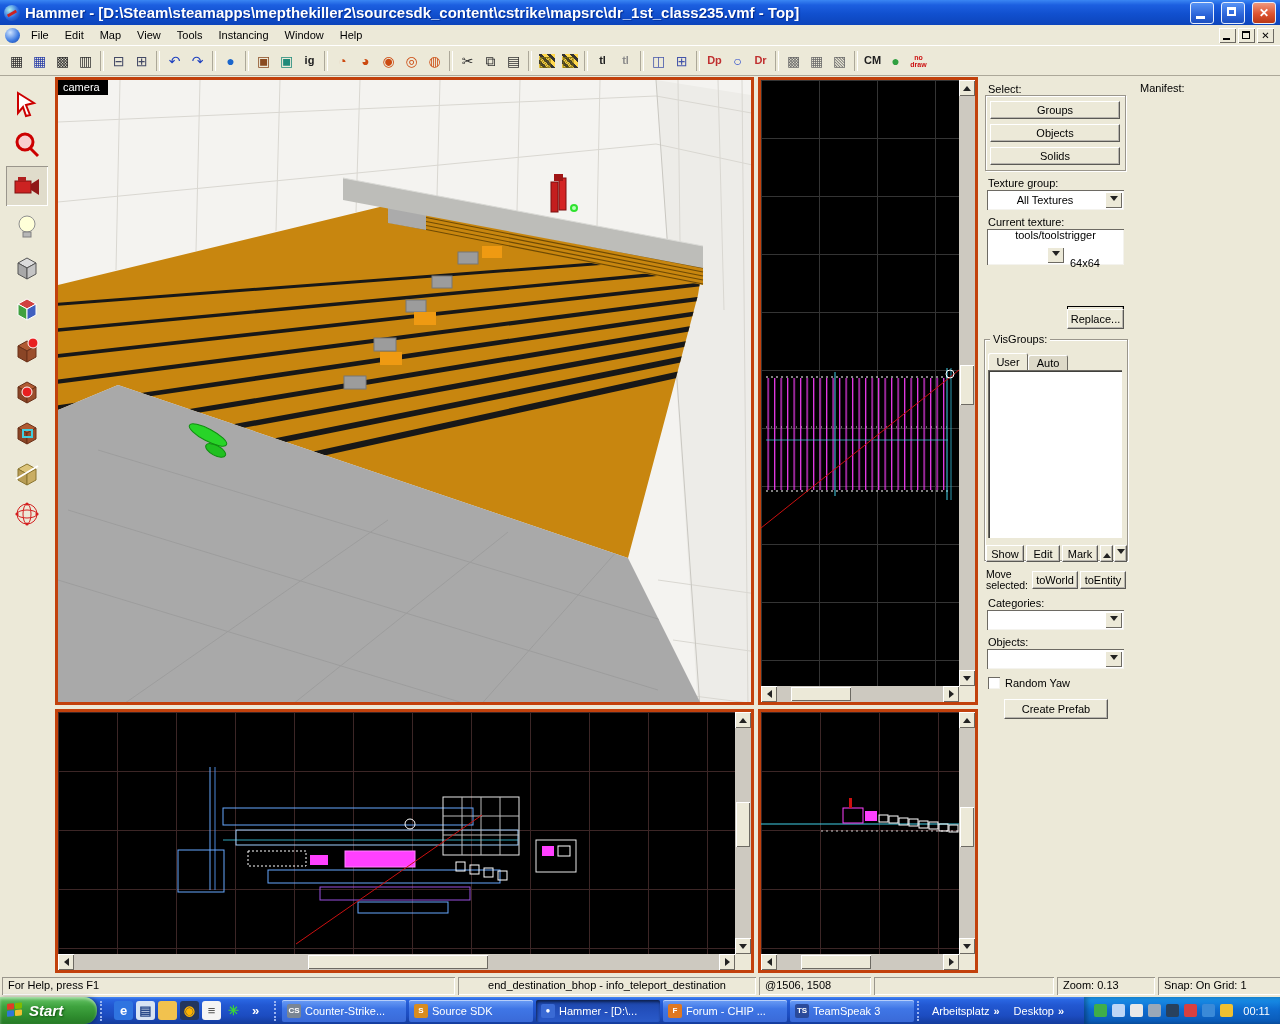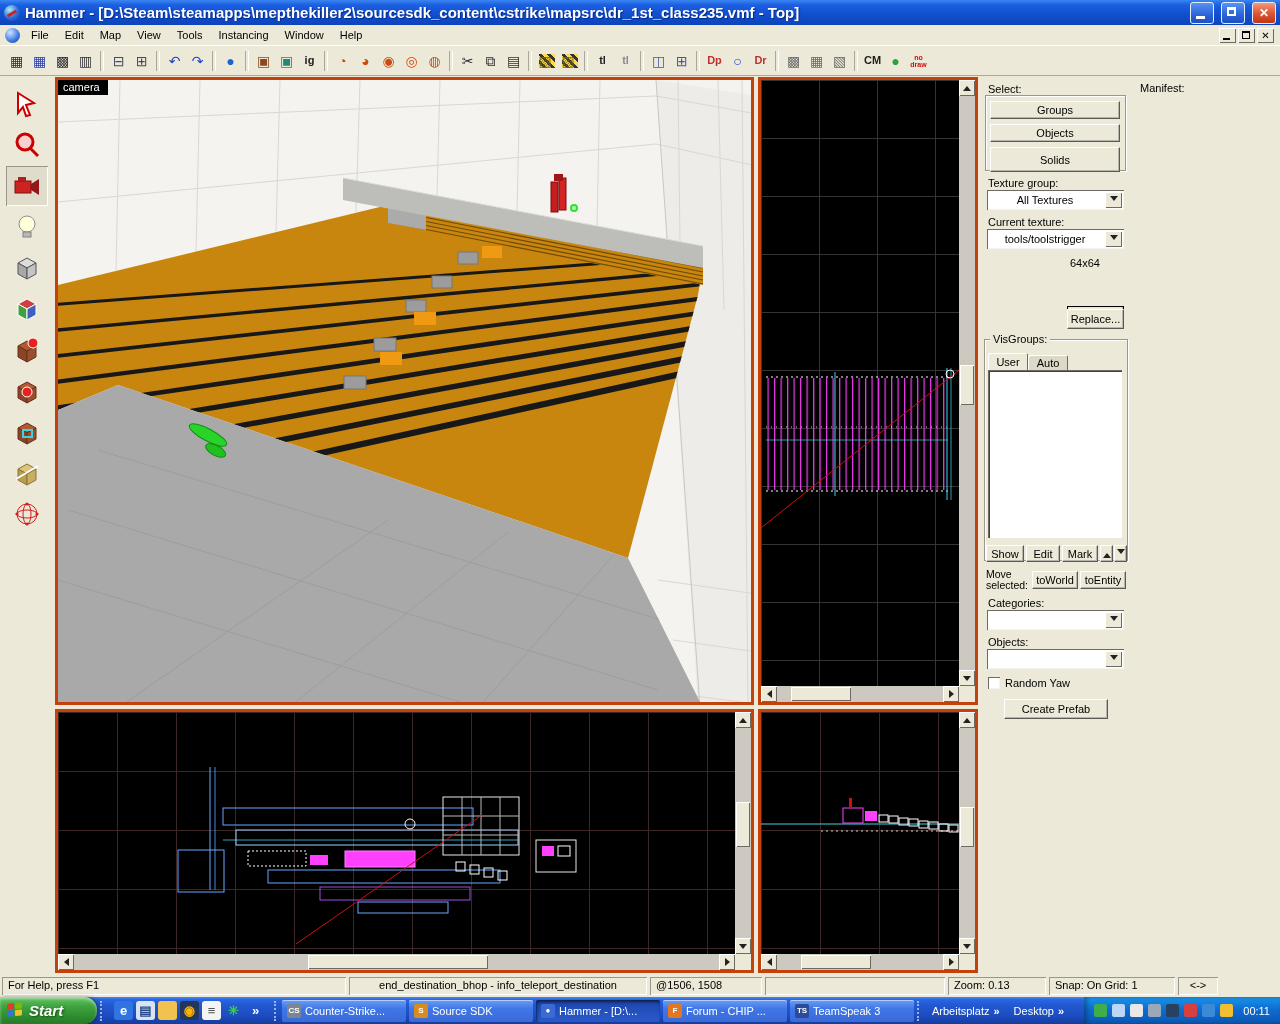--- a/index.html
+++ b/index.html
@@ -674,33 +674,33 @@
     <span class="sp-label" style="left:6px;top:6px;" data-name="select-label">Select:</span>
     <div class="etched" style="left:3px;top:18px;width:141px;height:76px;" data-name="select-frame"></div>
     <div data-name="select-buttons">
 
     <div class="btn sel-btn" data-name="groups-button" style="left: 8px; width: 130px; height: 18px; top: 24px;">
           <span>Groups</span>
         </div>
         <div class="btn sel-btn" data-name="objects-button" style="left: 8px; width: 130px; height: 18px; top: 47px;">
           <span>Objects</span>
         </div>
-        <div class="btn sel-btn" data-name="solids-button" style="left: 8px; width: 130px; height: 25px; top: 70px;">
+        <div class="btn sel-btn" data-name="solids-button" style="left: 8px; width: 130px; height: 18px; top: 70px;">
           <span>Solids</span>
         </div>
       </div>
     <span class="sp-label" style="left:6px;top:100px;" data-name="texture-group-label">Texture group:</span>
     <div class="combo" style="left:5px;top:113px;width:137px;height:20px;" data-name="texture-group-combo">
       <span class="val">All Textures</span>
       <span class="drop" data-name="chevron-down-icon">
           <span class="tri-d" style="margin:0;"></span>
         </span>
     </div>
     <span class="sp-label" style="left:6px;top:139px;" data-name="current-texture-label">Current texture:</span>
-    <div class="combo" style="left:5px;top:152px;width:137px;height:20px;" data-name="current-texture-combo">
+    <div class="combo" style="left:5px;top:152px;width:137px;height:36px;flex-direction:column;" data-name="current-texture-combo">
       <span class="val">tools/toolstrigger</span>
       <span class="drop" data-name="chevron-down-icon">
           <span class="tri-d" style="margin:0;"></span>
         </span>
     </div>
     <span class="sp-label" style="left:88px;top:180px;" data-name="texture-size-label">64x64</span>
     <div class="btn focused" style="left:85px;top:206px;width:57px;height:20px;" data-name="browse-button">
         <span>Browse...</span>
       </div>
     <div class="btn" style="left:85px;top:232px;width:57px;height:20px;" data-name="replace-button">
@@ -760,21 +760,21 @@
     <div class="btn" style="left:22px;top:622px;width:104px;height:20px;" data-name="create-prefab-button">
         <span>Create Prefab</span>
       </div>
   </div>
 
   <div class="abs manifest" data-name="manifest-panel">
     <span data-name="manifest-label">Manifest:</span>
   </div>
 
   <div class="abs statusbar" data-name="status-bar">
-    <span class="spanel" style="width:344px;" data-name="status-help">For Help, press F1</span>
+    <span class="spanel" style="width:453px;" data-name="status-help">For Help, press F1</span>
     <span class="spanel" style="width:298px;text-align:center;" data-name="status-selection">end_destination_bhop - info_teleport_destination</span>
     <span class="spanel" style="width:112px;" data-name="status-coordinates">@1506, 1508</span>
     <span class="spanel" style="width:180px;" data-name="status-empty"></span>
     <span class="spanel" style="width:98px;" data-name="status-zoom">Zoom: 0.13</span>
     <span class="spanel" style="width:126px;" data-name="status-snap">Snap: On Grid: 1</span>
     <span class="spanel" style="width:40px;text-align:center;" data-name="status-resize">&lt;-&gt;</span>
   </div>
 
   <div class="abs taskbar" data-name="taskbar">
     <div class="start" data-name="start-button">

